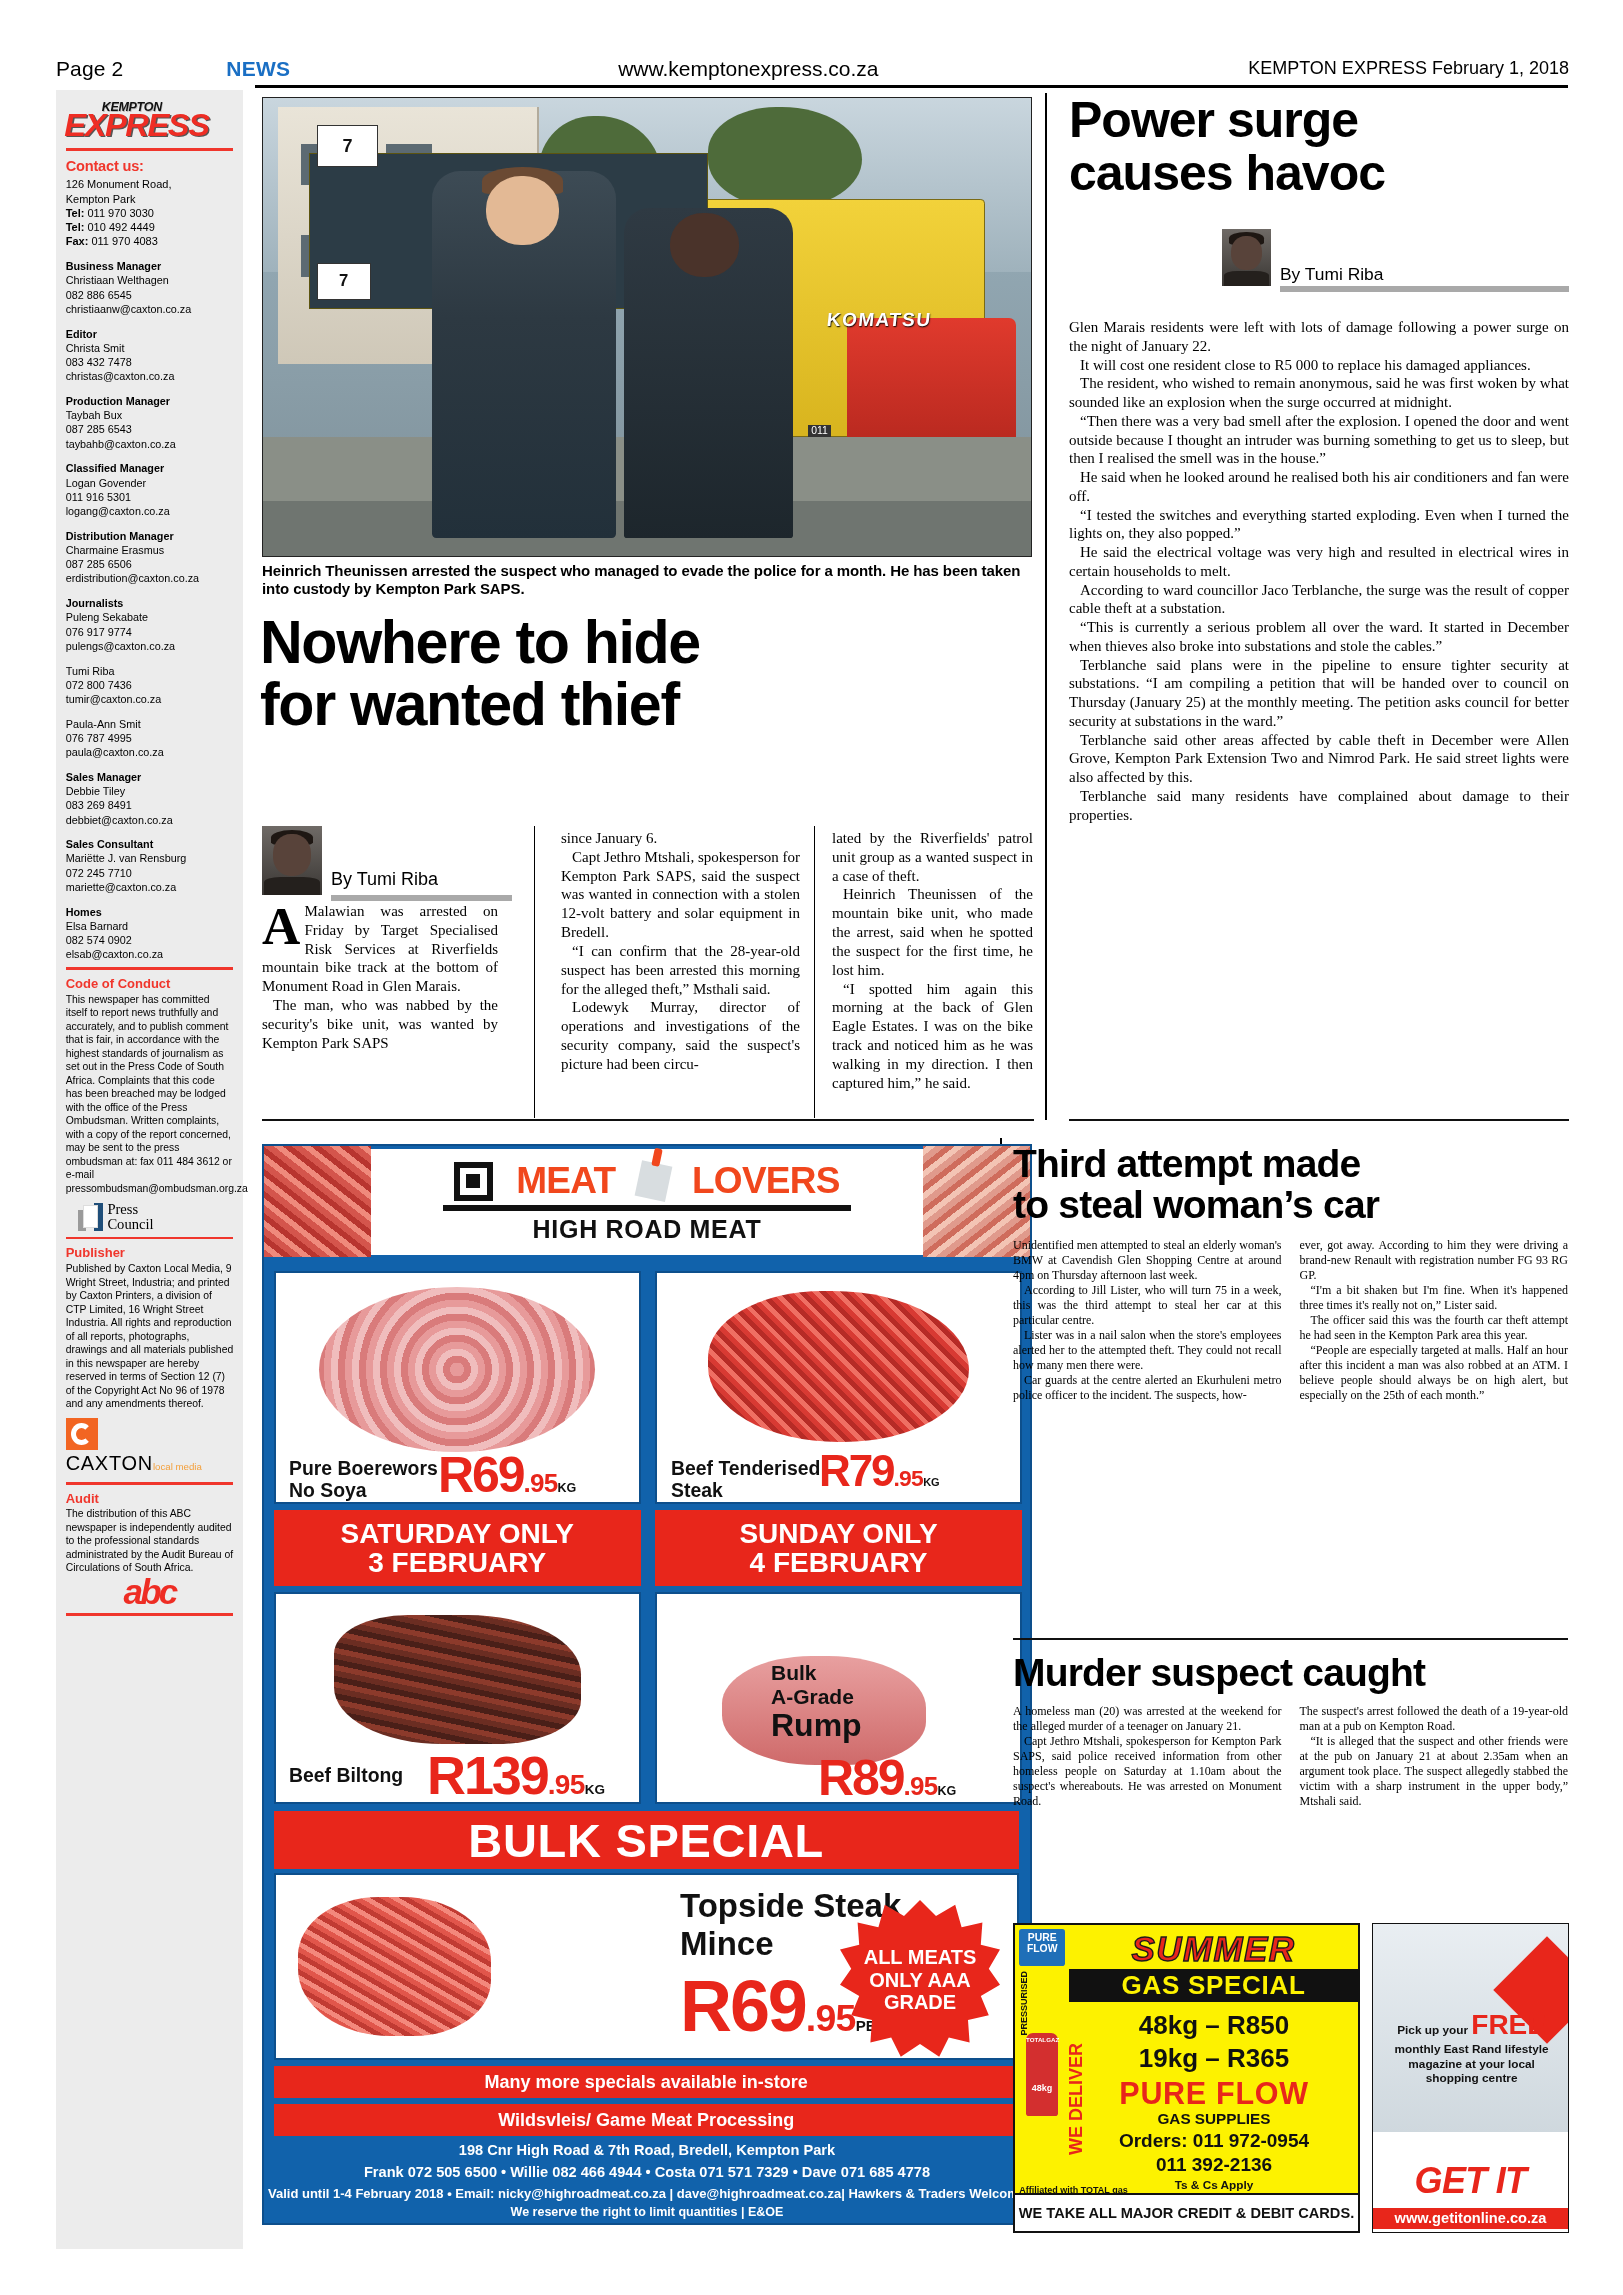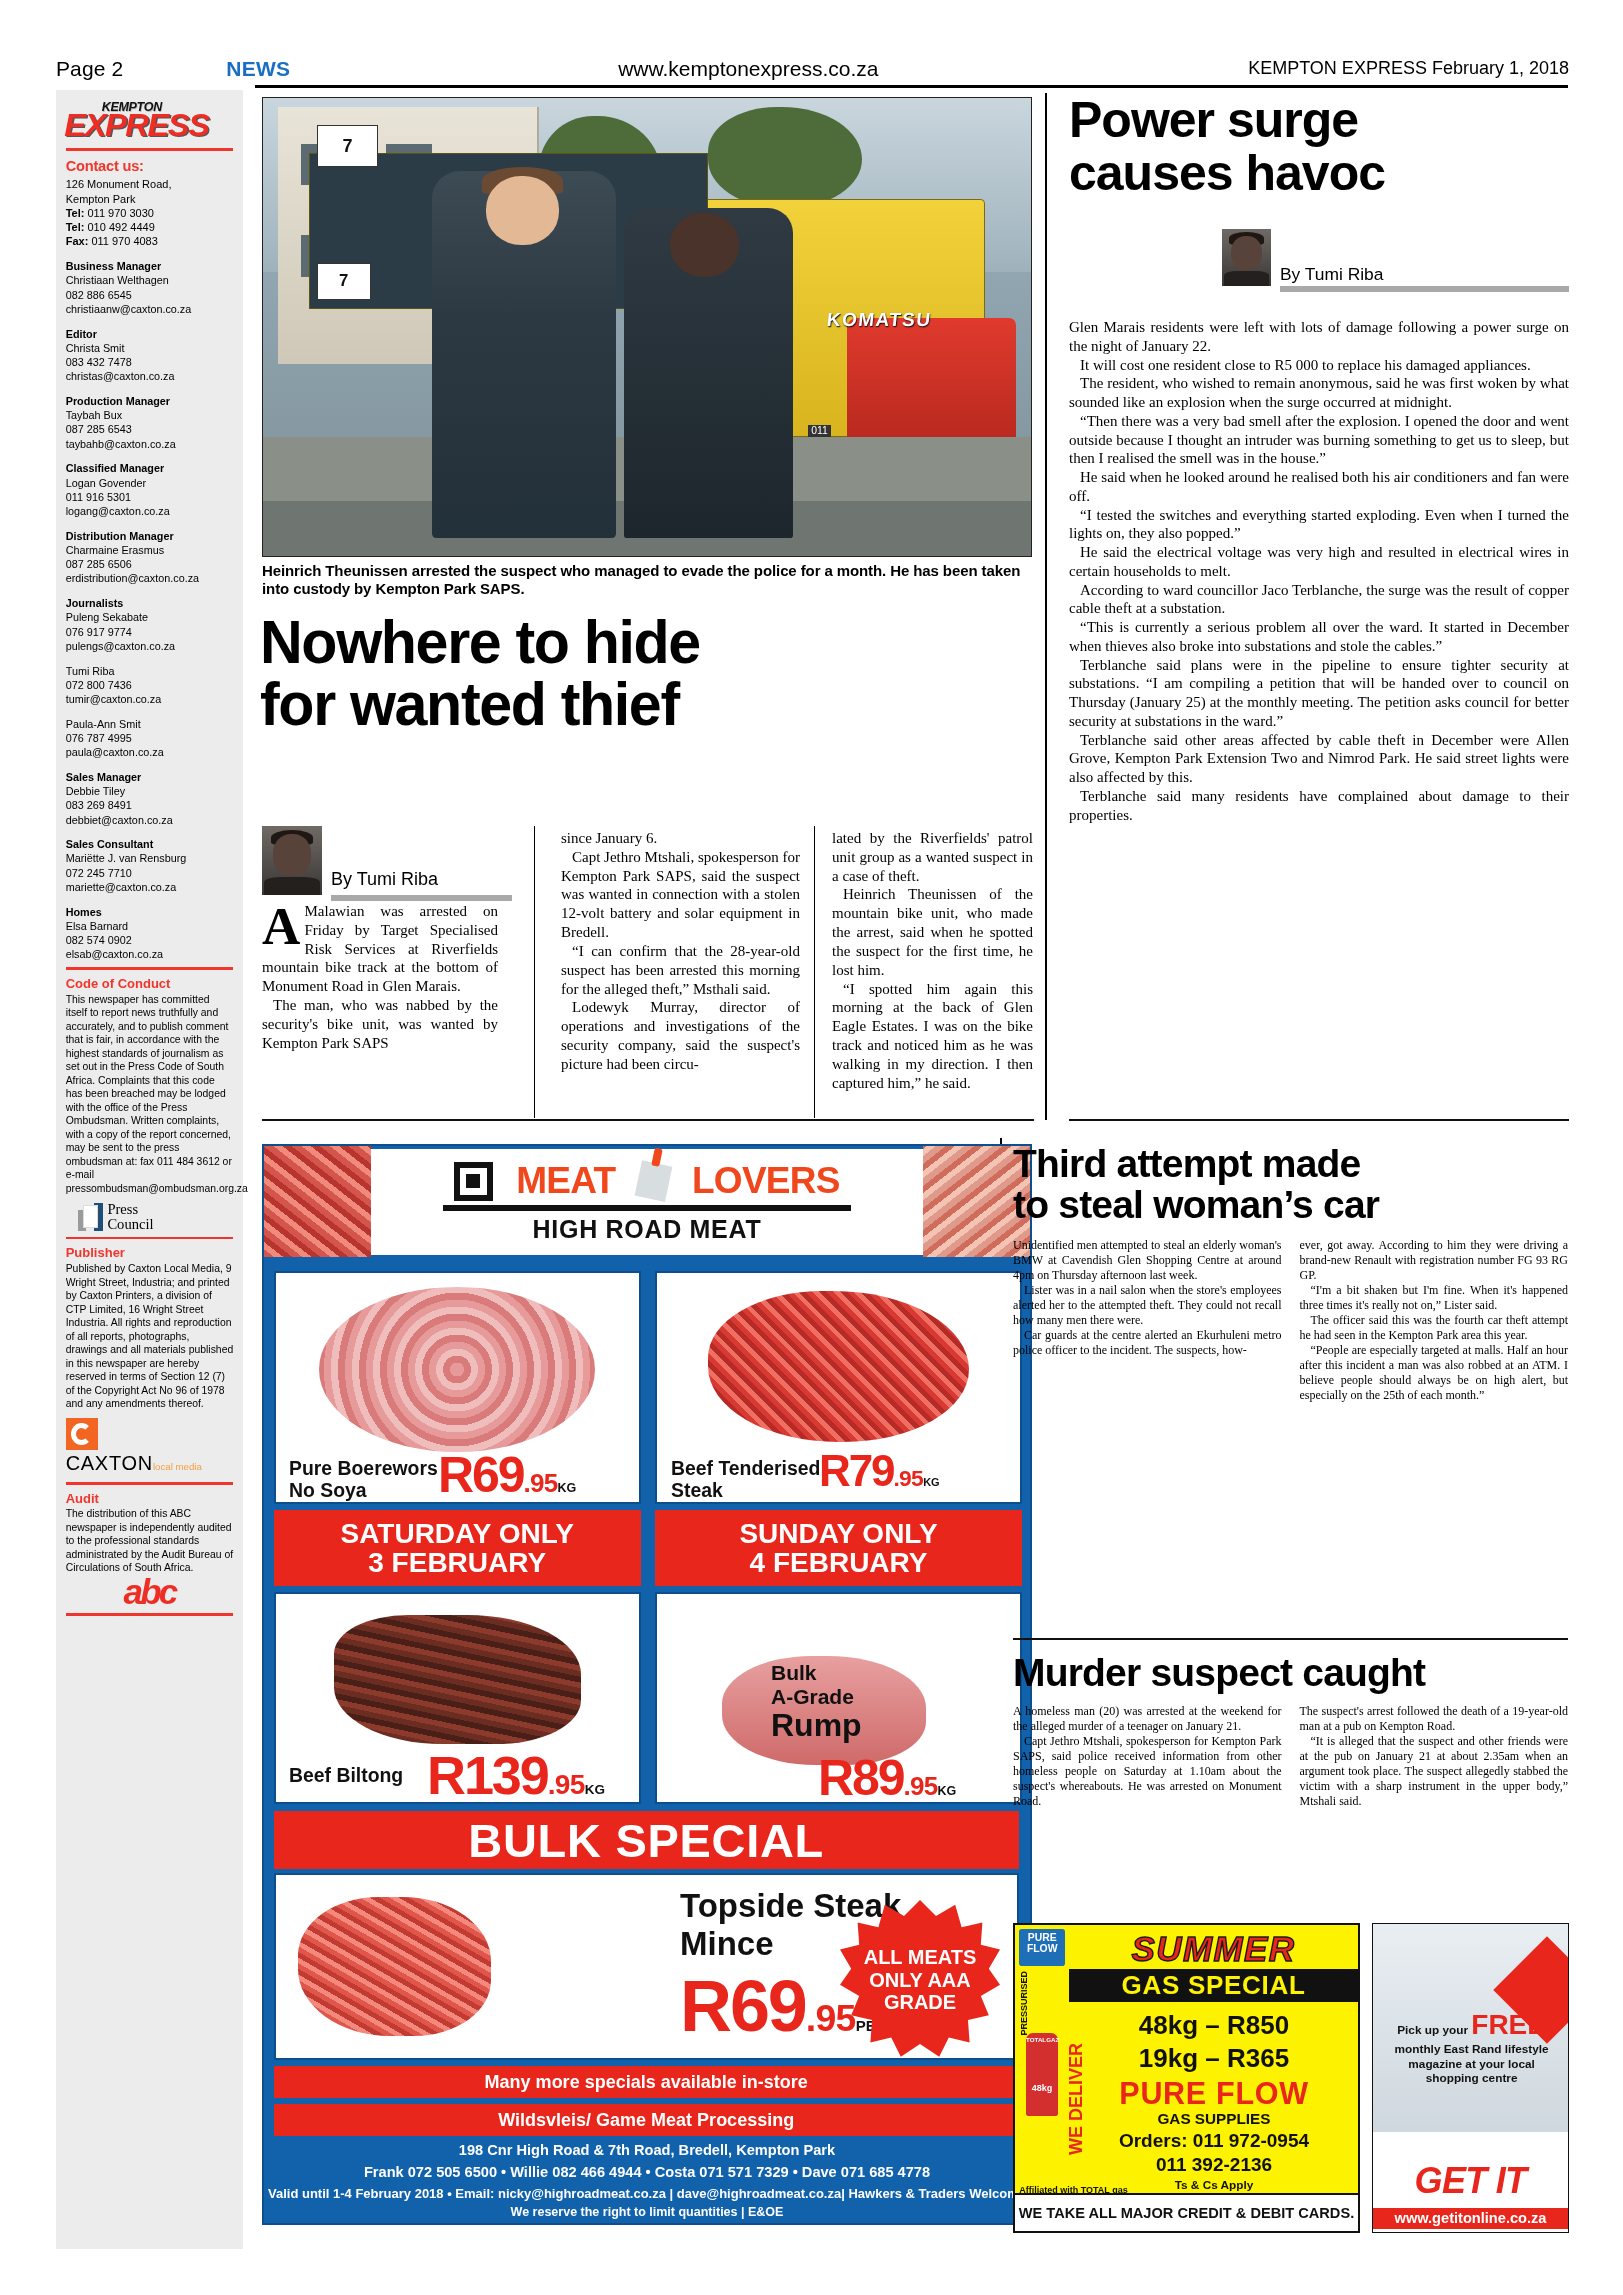--- a/index.html
+++ b/index.html
@@ -596,20 +596,21 @@
   </div>
 
   <div class="rbox" style="top:1144px;">
     <div class="rhead">
       <div>Third attempt made</div>
       <div>to steal woman’s car</div>
     </div>
     <div class="rtwocol" style="margin-top:12.5px;">
       <div id="car-left">
           <p class="first">Unidentified men attempted to steal an elderly woman's BMW at Cavendish Glen Shopping Centre at around 4pm on Thursday afternoon last week.</p>
+          <p>According to Jill Lister, who will turn 75 in a week, this was the third attempt to steal her car at this particular centre.</p>
           <p>Lister was in a nail salon when the store's employees alerted her to the attempted theft. They could not recall how many men there were.</p>
           <p>Car guards at the centre alerted an Ekurhuleni metro police officer to the incident. The suspects, how-</p>
         </div>
       <div id="car-right">
           <p class="first">ever, got away. According to him they were driving a brand-new Renault with registration number FG 93 RG GP.</p>
           <p>“I'm a bit shaken but I'm fine. When it's happened three times it's really not on,” Lister said.</p>
           <p>The officer said this was the fourth car theft attempt he had seen in the Kempton Park area this year.</p>
           <p>“People are especially targeted at malls. Half an hour after this incident a man was also robbed at an ATM. I believe people should always be on high alert, but especially on the 25th of each month.”</p>
         </div>
     </div>

